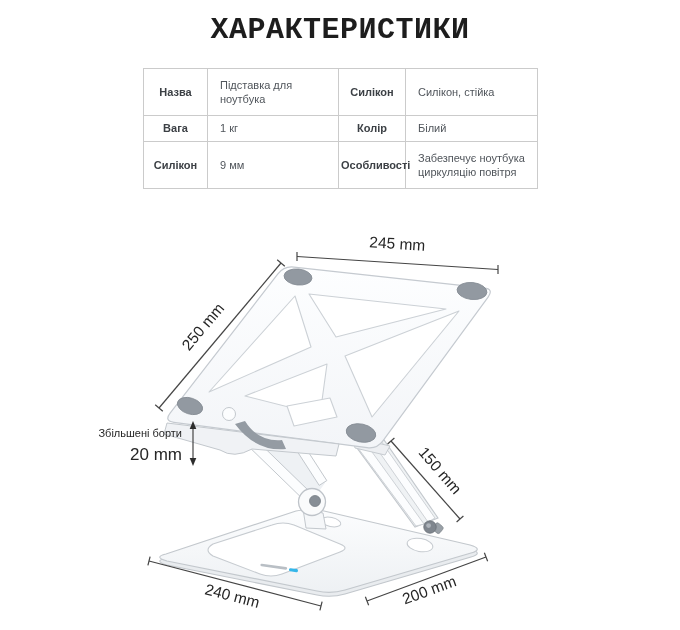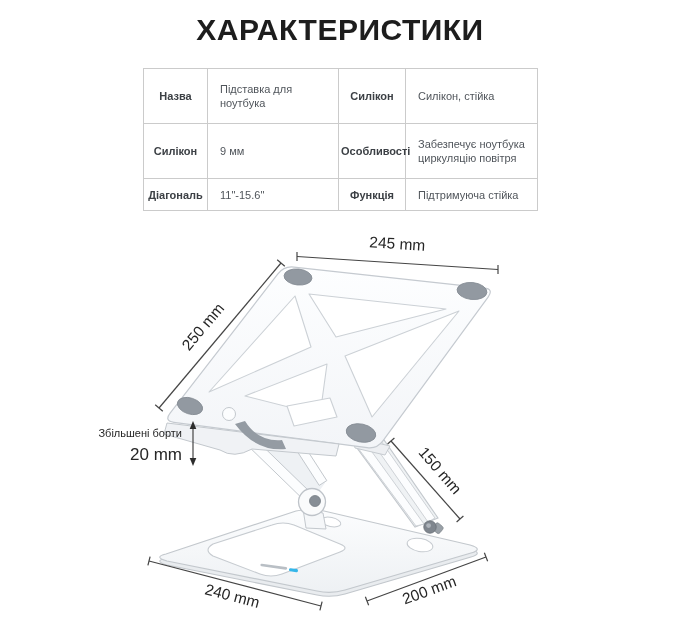--- a/index.html
+++ b/index.html
@@ -4,23 +4,24 @@
 <style>
   html,body { margin:0; padding:0; }
   body {
     width:680px; height:630px; position:relative; background:#ffffff;
     font-family:"Liberation Sans", sans-serif; overflow:hidden;
   }
   .title {
     position:absolute; top:13px; left:0; width:680px; margin:0;
     text-align:center; font-size:30px; font-weight:bold; color:#1d1d1d;
     letter-spacing:0.5px;
+    font-family:Liberation Mono, monospace;
   }
   table.spec {
-    position:absolute; left:143px; top:68px; width:394px; height:143px;
+    position:absolute; left:143px; top:68px; width:394px; height:121px;
     border-collapse:collapse; table-layout:fixed;
   }
   table.spec th, table.spec td {
     border:1px solid #cbcbcb; vertical-align:middle;
   }
   table.spec th.lab {
     font-size:11px; font-weight:bold; color:#3c4045; text-align:center;
     padding:0 2px;
   }
   table.spec td.val {
@@ -47,30 +48,30 @@
       <col style="width:132px">
   </colgroup>
   <tbody>
       <tr>
     <th class="lab">Назва</th>
     <td class="val">Підставка для ноутбука</td>
     <th class="lab">Силікон</th>
     <td class="val">Силікон, стійка</td>
   </tr>
   <tr>
+    <th class="lab">Вага</th>
+    <td class="val">1 кг</td>
+    <th class="lab">Колір</th>
+    <td class="val">Білий</td>
+  </tr>
+  <tr>
     <th class="lab">Силікон</th>
     <td class="val">9 мм</td>
     <th class="lab">Особливості</th>
     <td class="val">Забезпечує ноутбука циркуляцію повітря</td>
-  </tr>
-  <tr>
-    <th class="lab">Діагональ</th>
-    <td class="val">11"-15.6"</td>
-    <th class="lab">Функція</th>
-    <td class="val">Підтримуюча стійка</td>
   </tr>
 </tbody>
   </table>
 
 <svg class="diagram" width="680" height="630" viewBox="0 0 680 630">
   <defs>
     <linearGradient id="gBase" x1="0" y1="508" x2="0" y2="597" gradientUnits="userSpaceOnUse">
       <stop offset="0" stop-color="#fcfdfe"></stop>
         <stop offset="1" stop-color="#edf0f3"></stop>
     </linearGradient>

